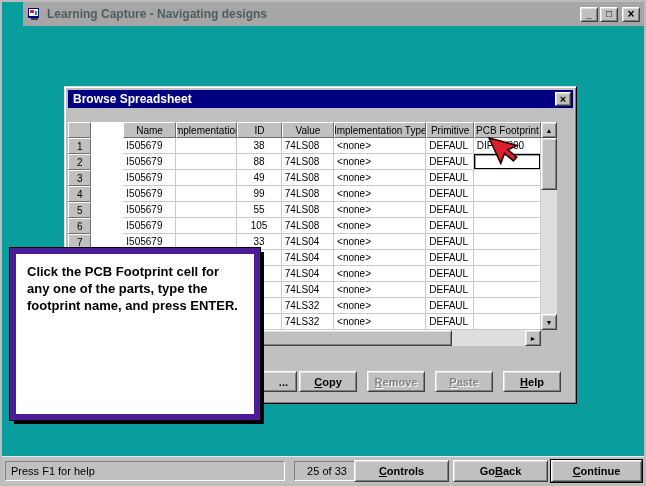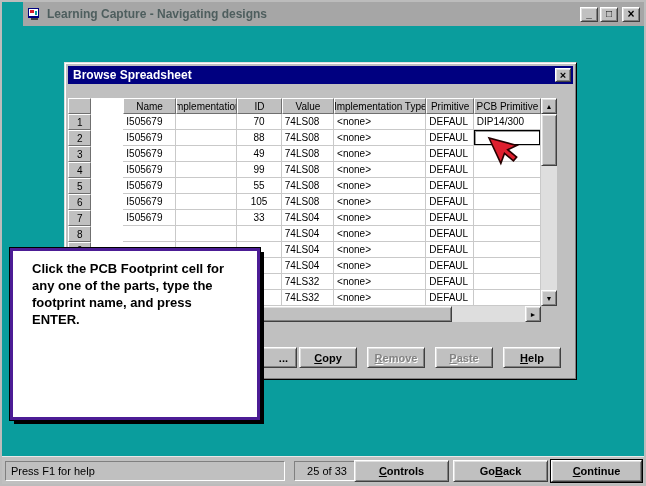--- a/index.html
+++ b/index.html
@@ -16,21 +16,21 @@
   .win-btns { display: flex; gap: 2px; }
   .raised, .wbtn, .dlg-close, .btn, .sbtn, .vthumb, .hthumb {
       background: #c0c0c0; border: 1px solid; border-color: #ffffff #404040 #404040 #ffffff;
       box-shadow: inset 1px 1px 0 #dfdfdf, inset -1px -1px 0 #808080; }
   .wbtn { width: 18px; height: 15px; font-size: 10px; font-weight: bold; color: #000;
           display: flex; align-items: center; justify-content: center; line-height: 1; font-family: inherit; }
   .wbtn.min { align-items: flex-end; padding-bottom: 2px; }
   .wbtn.cls { margin-left: 2px; font-size: 12px; }
 
   
-  .dialog { position: absolute; left: 62px; top: 60px; width: 513px; height: 318px; background: #c0c0c0;
+  .dialog { position: absolute; left: 62px; top: 84px; width: 513px; height: 318px; background: #c0c0c0;
             border: 1px solid; border-color: #dfdfdf #000 #000 #dfdfdf;
             box-shadow: inset 1px 1px 0 #fff, inset -1px -1px 0 #808080; z-index: 1; }
   .dlg-titlebar { position: absolute; left: 3px; top: 3px; right: 3px; height: 18px; background: #000080;
                   color: #fff; display: flex; align-items: center; padding: 0 2px 0 5px;
                   font-size: 12px; font-weight: bold; }
   .dlg-title { flex: 1; white-space: nowrap; overflow: hidden; }
   .dlg-close { width: 16px; height: 14px; font-size: 11px; font-weight: bold; color: #000;
                display: flex; align-items: center; justify-content: center; line-height: 1; font-family: inherit; }
 
   
@@ -64,22 +64,22 @@
   .dbtn { position: absolute; top: 284px; height: 21px; }
   .dbtn-0 { left: 170px; width: 62px; justify-content: flex-end; padding-right: 8px; }
   .dbtn-1 { left: 234px; width: 58px; }
   .dbtn-2 { left: 302px; width: 58px; }
   .dbtn-3 { left: 370px; width: 58px; }
   .dbtn-4 { left: 438px; width: 58px; }
   .btn.disabled { color: #838383; text-shadow: 1px 1px 0 #fff; }
 
   
   .popup { position: absolute; left: 8px; top: 246px; width: 250px; height: 172px; background: #fff;
-           border: 3px solid #4c1d95; outline: 1px solid #000; box-shadow: 4px 4px 0 #000;
-           z-index: 5; padding: 9px 19px; }
+           border: 6px solid #4c1d95; outline: 1px solid #000; box-shadow: 4px 4px 0 #000;
+           z-index: 5; padding: 9px 11px; }
   .popup-line1 { font-size: 13px; font-weight: bold; line-height: 17px; color: #000; }
   .popup-line2 { margin-top: 14px; font-size: 11px; font-weight: bold; line-height: 14px; color: #000; }
 
   
   .cursor { position: absolute; left: 484px; top: 133px; z-index: 9; overflow: visible; }
 
   
   .statusbar { position: absolute; left: 0; right: 0; bottom: 0; height: 28px; background: #c0c0c0;
                border-top: 1px solid #e8e8e8; }
   .sunken { border: 1px solid; border-color: #808080 #fff #fff #808080; }
@@ -121,28 +121,28 @@
 
     <div class="grid">
       <div class="grid-header" id="grid-header">
           <div class="hcell c-num"></div>
           <div class="hcell c-name">Name</div>
           <div class="hcell c-impl">Implementation</div>
           <div class="hcell c-id">ID</div>
           <div class="hcell c-val">Value</div>
           <div class="hcell c-itype">Implementation Type</div>
           <div class="hcell c-prim">Primitive</div>
-          <div class="hcell c-pcb">PCB Primitive</div>
+          <div class="hcell c-pcb">PCB Footprint</div>
         </div>
       <div id="grid-body">
           <div class="grid-row">
             <div class="hcell c-num">1</div>
             <div class="cell c-name">I505679</div>
             <div class="cell c-impl"></div>
-            <div class="cell c-id">70</div>
+            <div class="cell c-id">38</div>
             <div class="cell c-val">74LS08</div>
             <div class="cell c-itype">&lt;none&gt;</div>
             <div class="cell c-prim">DEFAUL</div>
             <div class="cell c-pcb">DIP14/300</div>
           </div>
           <div class="grid-row">
             <div class="hcell c-num">2</div>
             <div class="cell c-name">I505679</div>
             <div class="cell c-impl"></div>
             <div class="cell c-id">88</div>

